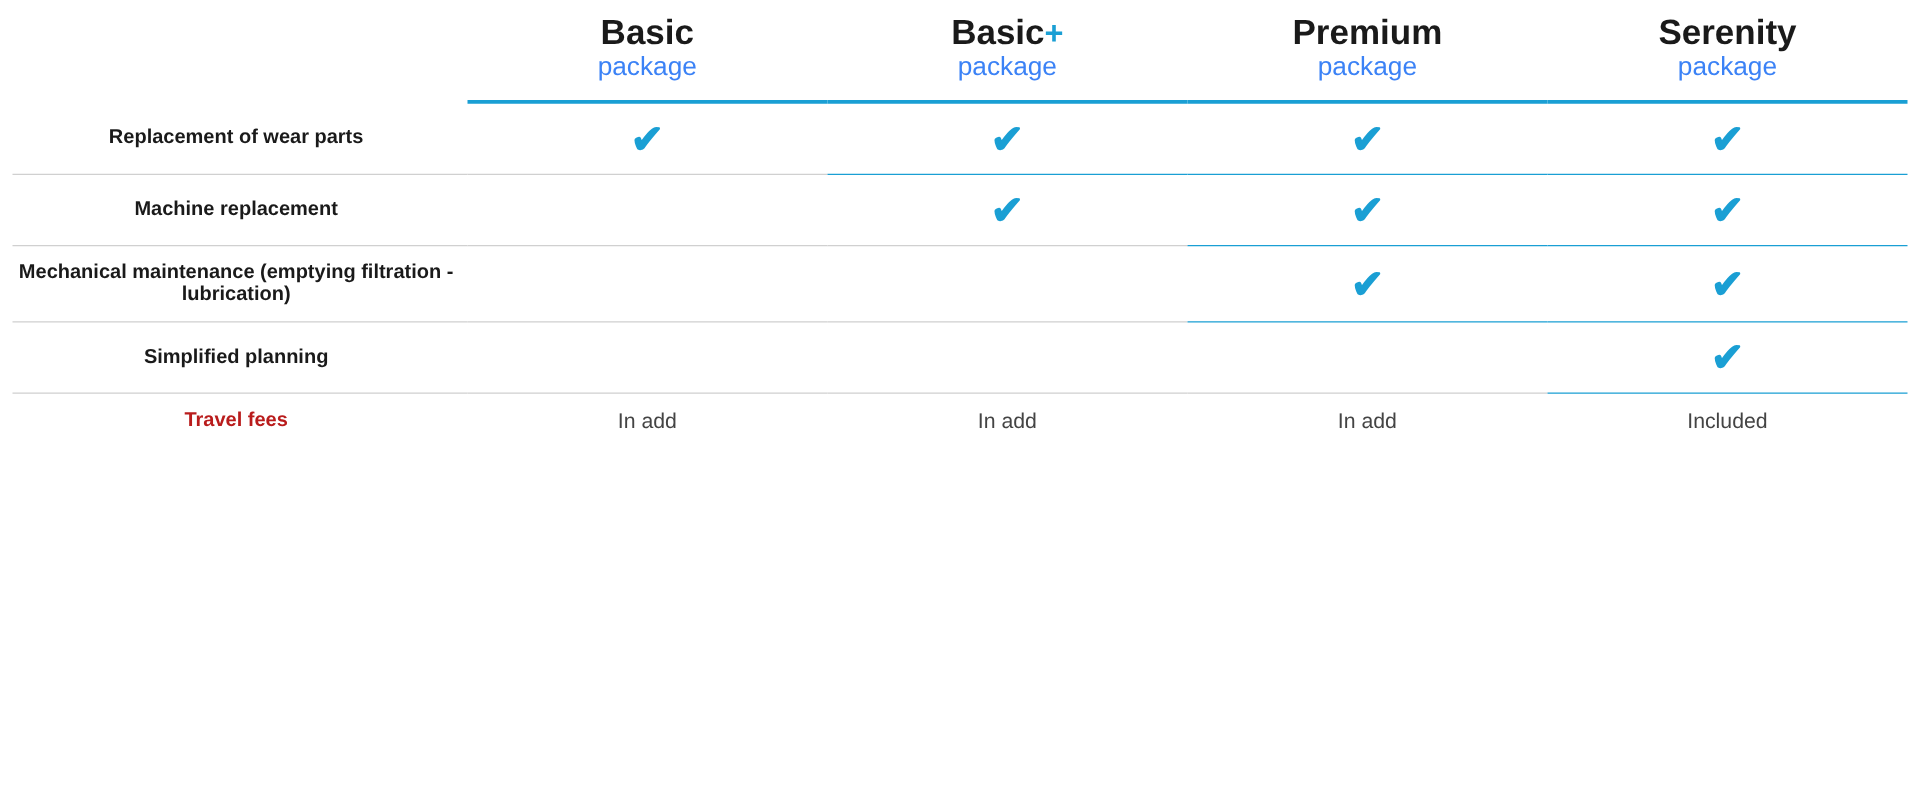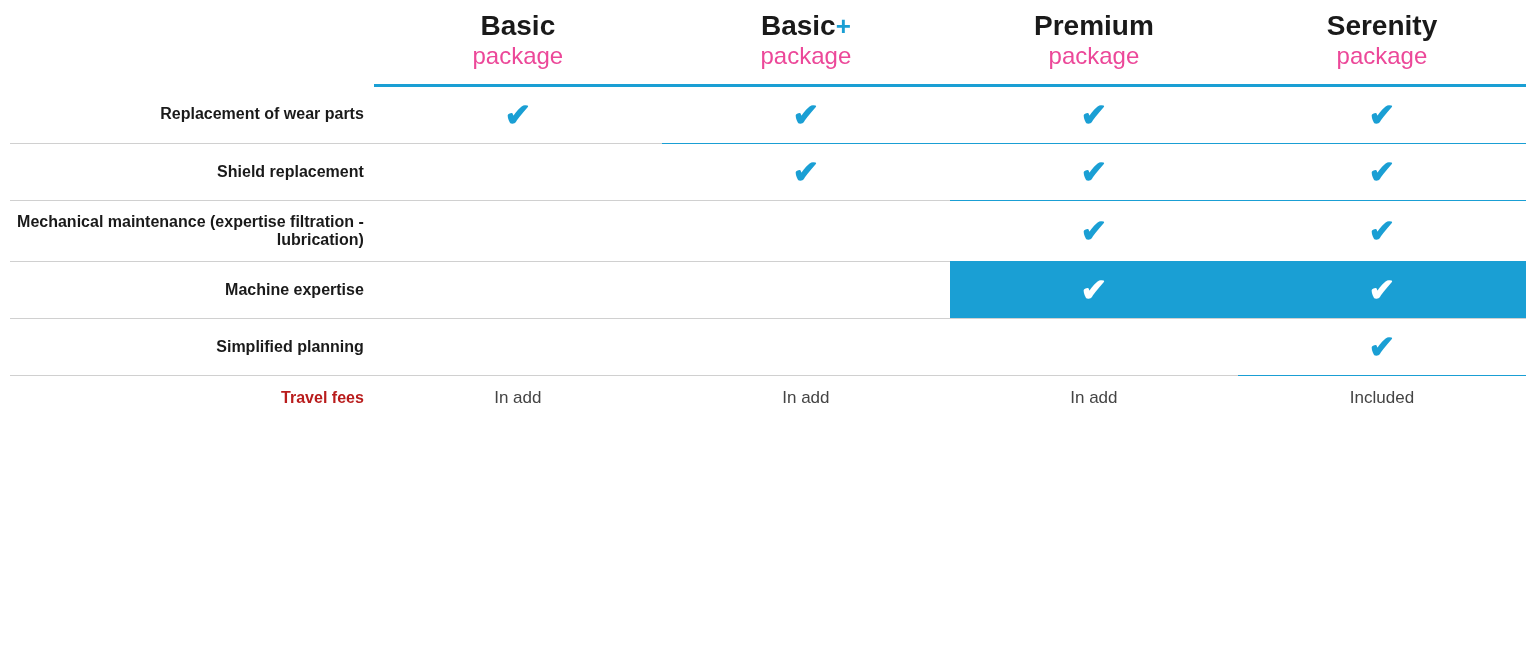--- a/index.html
+++ b/index.html
@@ -40,40 +40,40 @@
       border-bottom: none;
     }
     .pkg-name {
       font-weight: 900;
       font-size: 28px;
       color: #1a1a1a;
       display: inline;
     }
     .pkg-sub {
       font-weight: normal;
-      font-size: 24px;
-      color: #ec4899;
+      font-size: 21px;
+      color: #3b82f6;
       display: block;
     }
     .plus-icon {
       color: #1a9fd4;
       font-size: 26px;
       font-weight: 900;
     }
     
     .data-row td {
       padding: 12px 10px;
       vertical-align: middle;
       border-bottom: 1px solid #d0d0d0;
       text-align: center;
       font-size: 16px;
       color: #1a1a1a;
     }
     .data-row td.feature-cell {
-      text-align: right;
+      text-align: center;
       font-weight: 700;
       font-size: 16px;
       padding-left: 4px;
     }
     .checkmark {
       color: #1a9fd4;
       font-size: 32px;
       font-weight: 900;
       line-height: 1;
     }
@@ -148,39 +148,32 @@
     </thead>
     <tbody id="table-body">
     <tr class="data-row row1">
           <td class="feature-cell">Replacement of wear parts</td>
           <td class="basic-col"><span class="checkmark">✔</span></td>
           <td class="basicplus-col"><span class="checkmark">✔</span></td>
           <td class="premium-col"><span class="checkmark">✔</span></td>
           <td class="serenity-col"><span class="checkmark">✔</span></td>
         </tr>
         <tr class="data-row row2">
-          <td class="feature-cell">Shield replacement</td>
+          <td class="feature-cell">Machine replacement</td>
           <td class="basic-col"></td>
           <td class="basicplus-col"><span class="checkmark">✔</span></td>
           <td class="premium-col"><span class="checkmark">✔</span></td>
           <td class="serenity-col"><span class="checkmark">✔</span></td>
         </tr>
         <tr class="data-row row3">
-          <td class="feature-cell">Mechanical maintenance (expertise filtration - lubrication)</td>
+          <td class="feature-cell">Mechanical maintenance (emptying filtration - lubrication)</td>
           <td class="basic-col"></td>
           <td class="basicplus-col"></td>
           <td class="premium-col"><span class="checkmark">✔</span></td>
           <td class="serenity-col"><span class="checkmark">✔</span></td>
-        </tr>
-        <tr class="data-row row4">
-          <td class="feature-cell">Machine expertise</td>
-          <td class="basic-col"></td>
-          <td class="basicplus-col"></td>
-          <td class="premium-col highlight-blue"><span class="checkmark">✔</span></td>
-          <td class="serenity-col highlight-blue"><span class="checkmark">✔</span></td>
         </tr>
         <tr class="data-row row6">
           <td class="feature-cell">Simplified planning</td>
           <td class="basic-col"></td>
           <td class="basicplus-col"></td>
           <td class="premium-col"></td>
           <td class="serenity-col"><span class="checkmark">✔</span></td>
         </tr>
         <tr class="data-row row7 travel-row">
           <td class="feature-cell">Travel fees</td>

